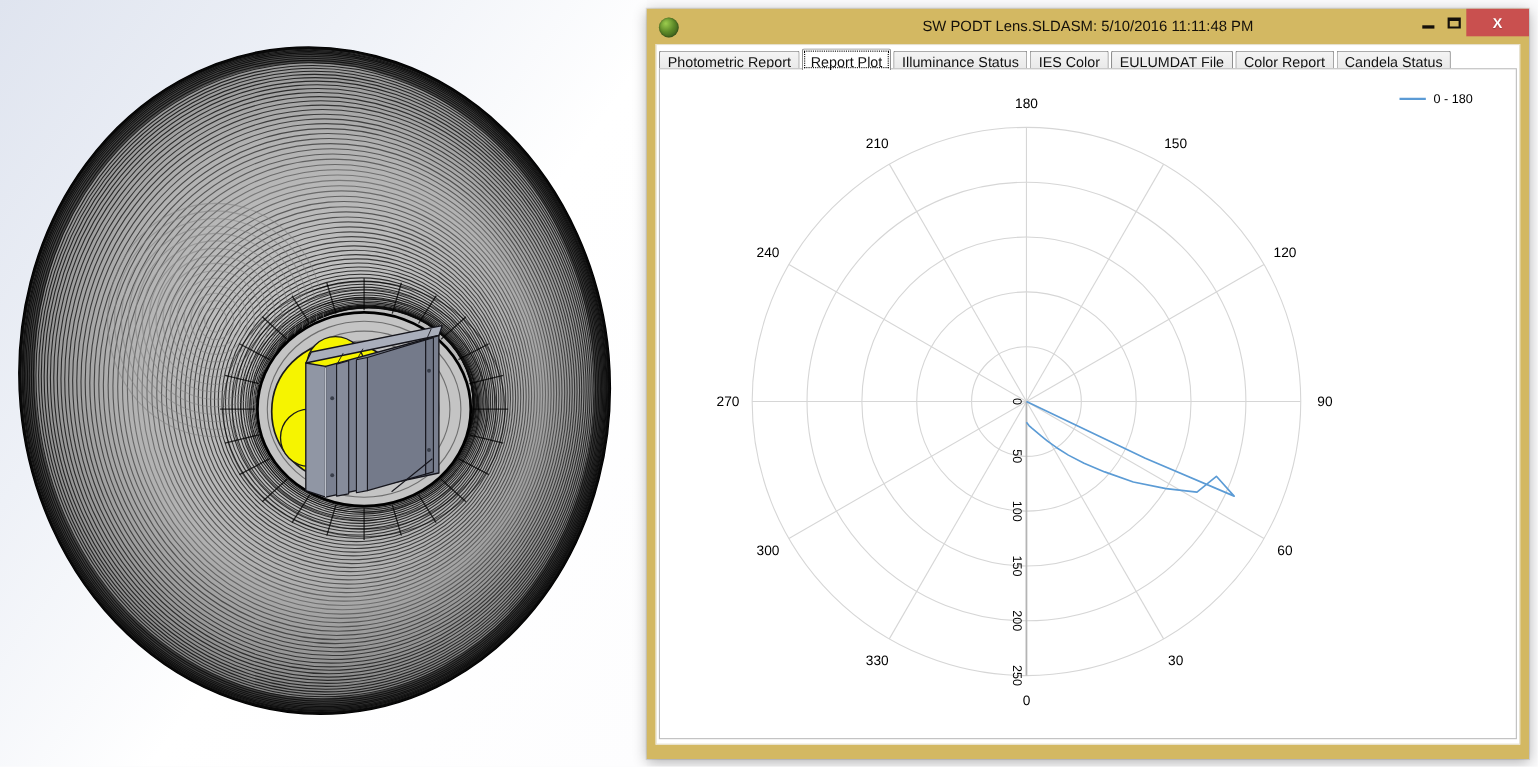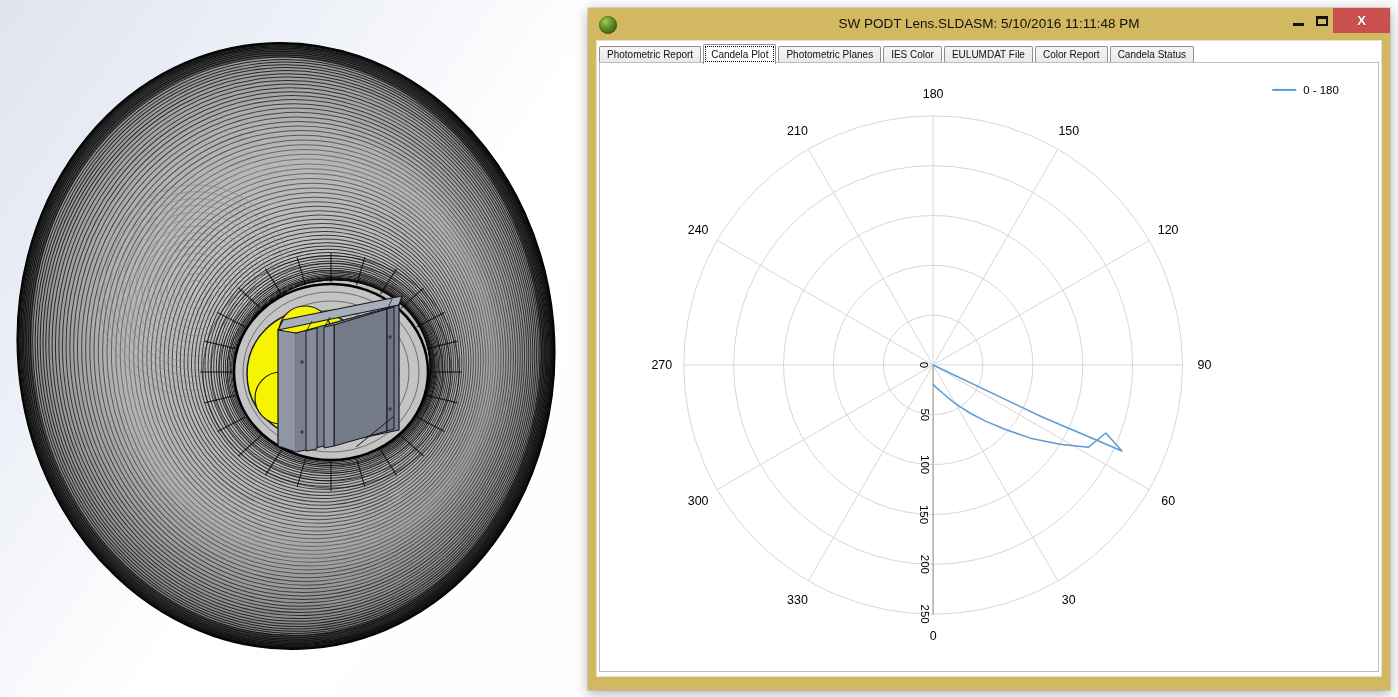--- a/index.html
+++ b/index.html
@@ -42,21 +42,21 @@
     background:#ffffff; border:1px solid #e6e0cc;
   }
   .tabstrip {
     position:absolute; left:2px; top:3px; right:2px; height:19px;
     display:flex; align-items:flex-end; gap:2px;
   }
   .tab {
     background:linear-gradient(#f4f4f4,#e9e9e9);
     border:1px solid #8f8f8f; border-bottom:none;
     border-radius:2px 2px 0 0;
-    font-size:10px; color:#111; padding:2px 7px 3px 7px; height:17px;
+    font-size:13px; color:#111; padding:2px 7px 3px 7px; height:17px;
     white-space:nowrap; cursor:pointer;
   }
   .tab.active {
     background:#ffffff; height:20px; padding-top:4px;
     outline:1px dotted #000; outline-offset:-3px;
     position:relative; z-index:2; margin-bottom:-1px;
   }
   .tabpage {
     position:absolute; left:2px; right:2px; top:21px; bottom:4px;
     background:#ffffff; border:1px solid #bdbdbd;
@@ -243,22 +243,22 @@
     <div class="titlebar">
       <div class="app-icon"></div>
       <div class="title-text">SW PODT Lens.SLDASM: 5/10/2016 11:11:48 PM</div>
       <div class="btn-min"></div>
       <div class="btn-max"></div>
       <div class="btn-close">X</div>
     </div>
     <div class="inner-panel">
       <div class="tabstrip" id="tabstrip">
           <div class="tab">Photometric Report</div>
-          <div class="tab active">Candela Plot</div>
-          <div class="tab">Photometric Planes</div>
+          <div class="tab active">Report Plot</div>
+          <div class="tab">Illuminance Status</div>
           <div class="tab">IES Color</div>
           <div class="tab">EULUMDAT File</div>
           <div class="tab">Color Report</div>
           <div class="tab">Candela Status</div>
         </div>
       <div class="tabpage">
         <svg id="chart" viewBox="0 0 780 610" preserveAspectRatio="none">
             <g>
               <circle cx="334" cy="303" r="50" fill="none" stroke="#d6d6d6" stroke-width="1"></circle>
               <circle cx="334" cy="303" r="100" fill="none" stroke="#d6d6d6" stroke-width="1"></circle>

